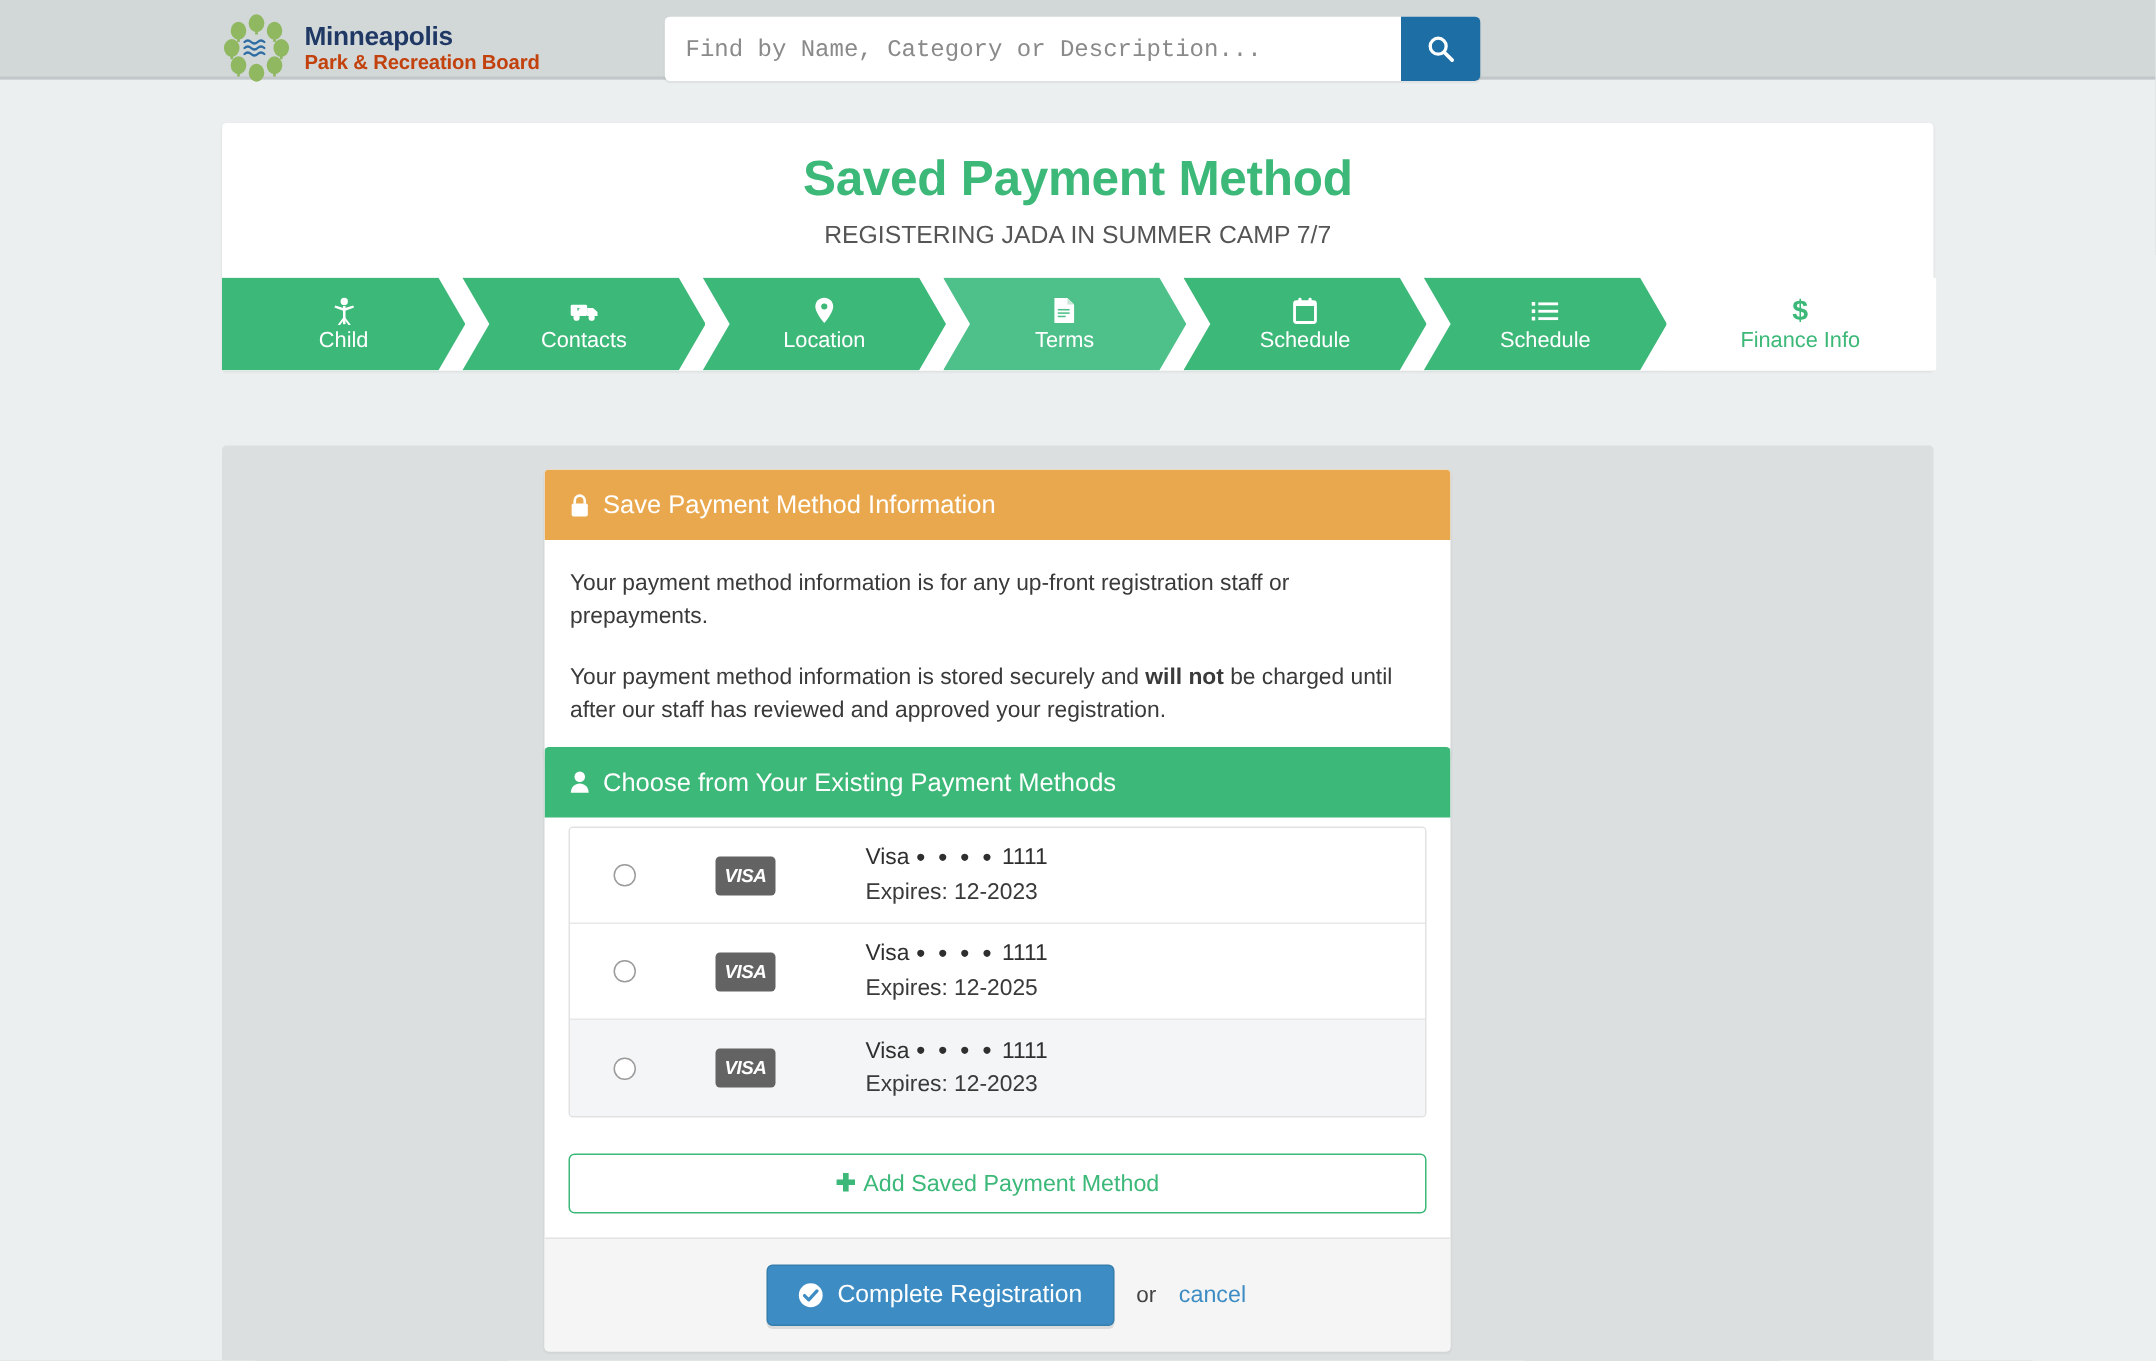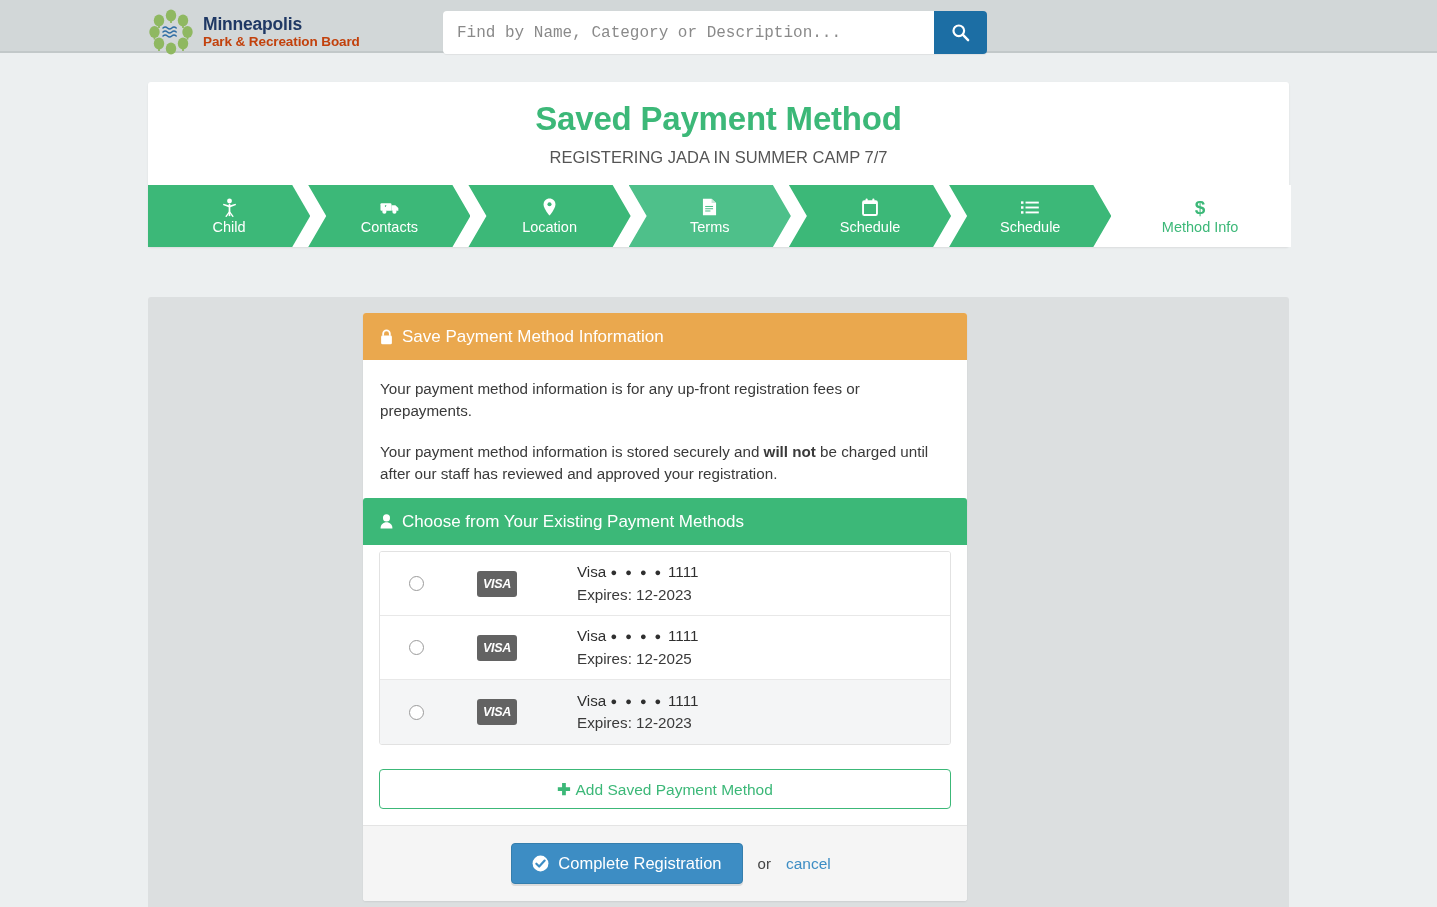--- a/index.html
+++ b/index.html
@@ -460,40 +460,40 @@
             <rect x="4.8" y="6.5" width="14" height="2"></rect>
             <rect x="4.8" y="11.7" width="14" height="2"></rect>
           </g>
         </svg>
       </span>
       <span class="step-label">Schedule</span>
     </div>
 
     <div class="step active">
       <span class="step-icon" style="font-size:19px;font-weight:bold;color:#3cb878;line-height:1;">$</span>
-      <span class="step-label">Method Info</span>
+      <span class="step-label">Finance Info</span>
     </div>
 
   </div>
 </div>
 
 <div class="content-shell">
 
   <div class="panel panel-info">
     <div class="panel-head orange">
       <span class="panel-head-icon">
         <svg width="13" height="16" viewBox="0 0 14 17">
           <path d="M3.4 7.2 V5 a3.6 3.6 0 0 1 7.2 0 V7.2" fill="none" stroke="#ffffff" stroke-width="1.9"></path>
           <rect x="1.2" y="7" width="11.6" height="9.4" rx="1.4" fill="#ffffff"></rect>
         </svg>
       </span>
       <span>Save Payment Method Information</span>
     </div>
     <div class="panel-body">
-      <p>Your payment method information is for any up-front registration fees or prepayments.</p>
+      <p>Your payment method information is for any up-front registration staff or prepayments.</p>
       <p><span>Your payment method information is stored securely and </span><b>will not</b><span> be charged until after our staff has reviewed and approved your registration.</span></p>
     </div>
   </div>
 
   <div class="panel panel-methods">
     <div class="panel-head green">
       <span class="panel-head-icon">
         <svg width="13" height="15" viewBox="0 0 14 16">
           <circle cx="7" cy="4.1" r="3.8" fill="#ffffff"></circle>
           <path d="M0.6 15.6 C0.6 11.4 3.5 8.9 7 8.9 C10.5 8.9 13.4 11.4 13.4 15.6 Z" fill="#ffffff"></path>

